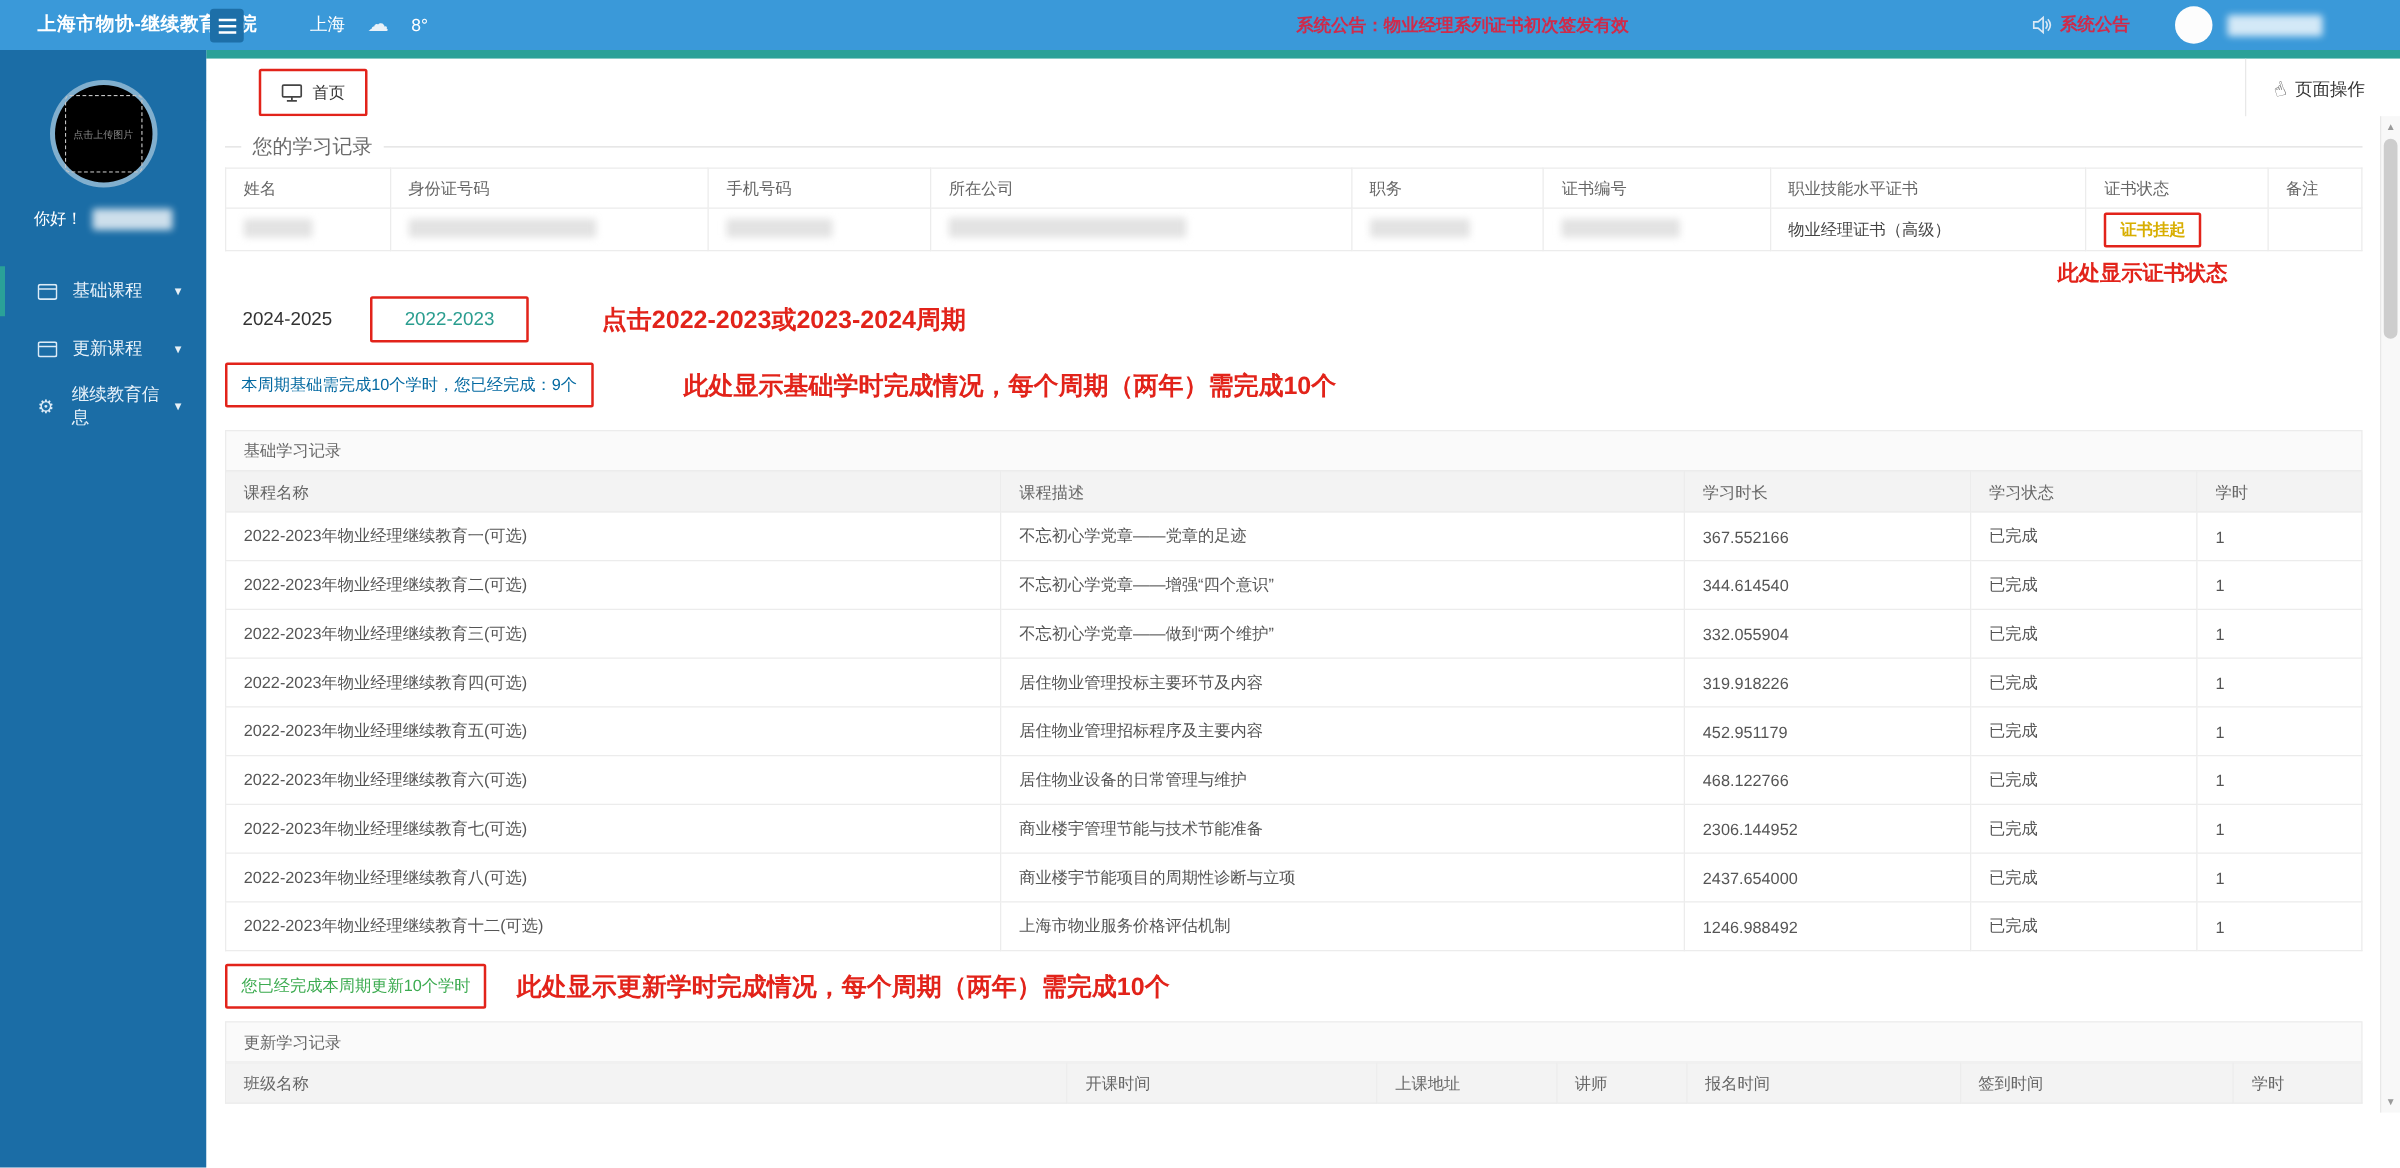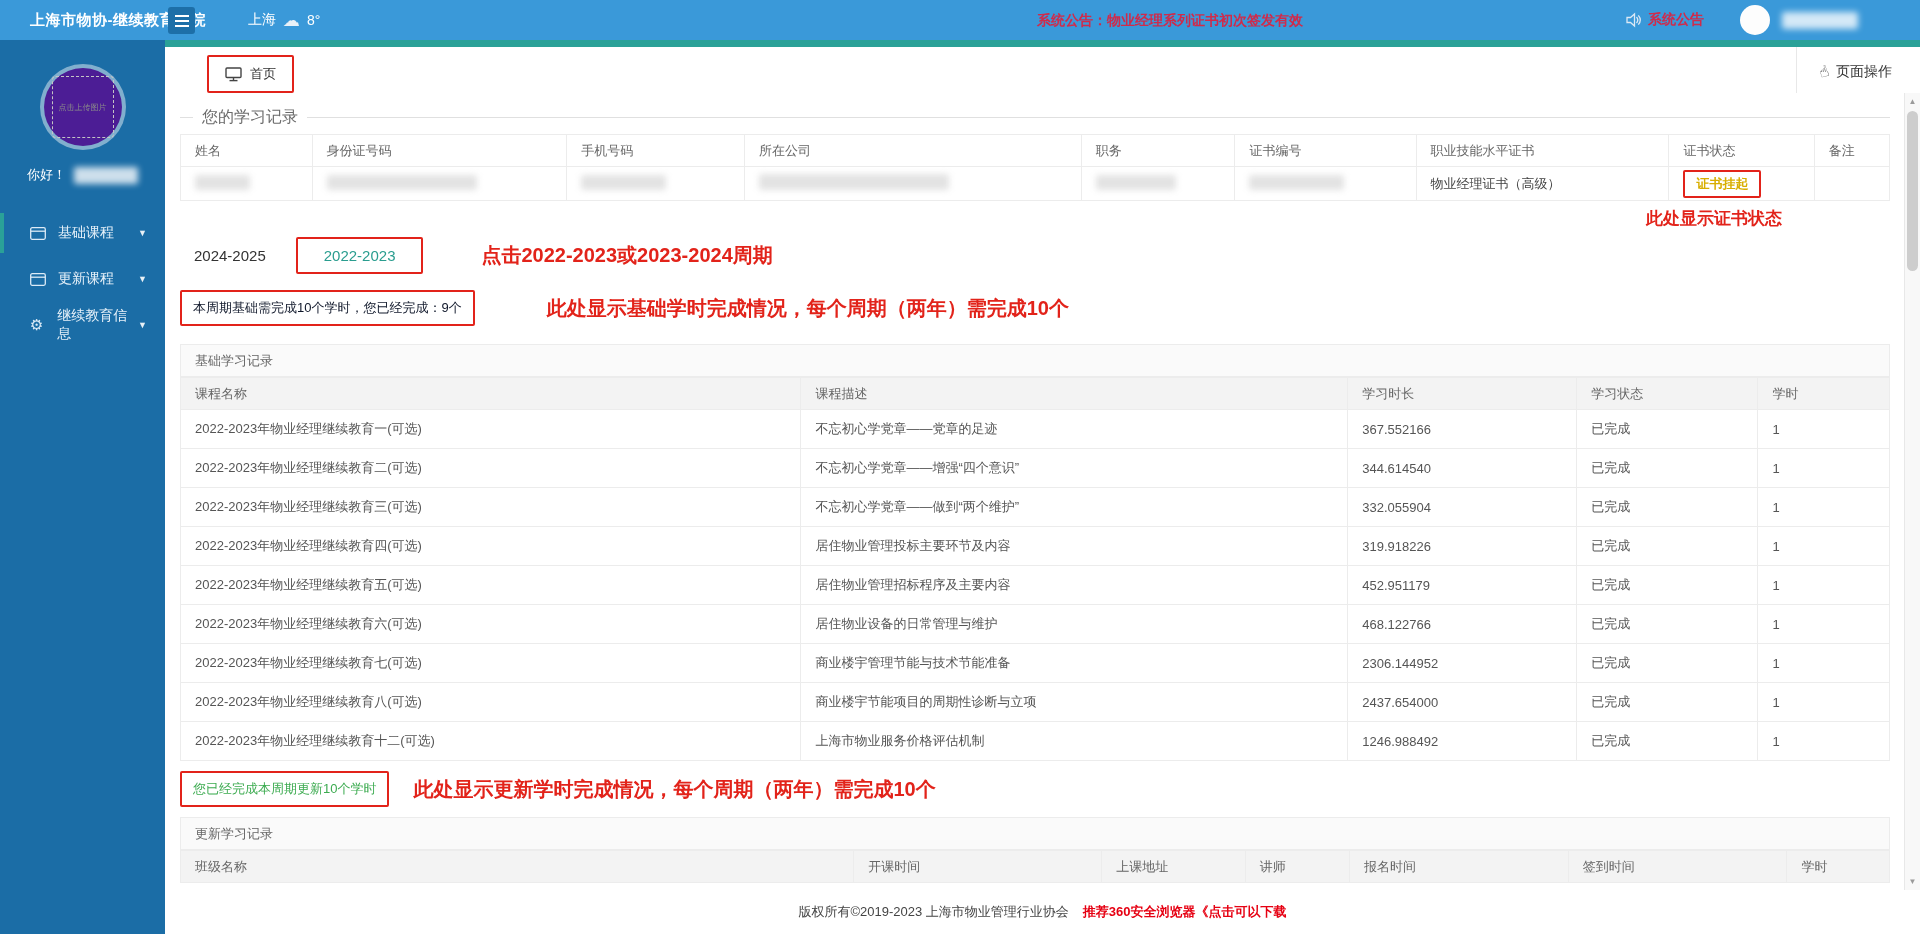--- a/index.html
+++ b/index.html
@@ -3,34 +3,34 @@
 <meta charset="utf-8">
 <style>
   * { margin:0; padding:0; box-sizing:border-box; }
   html,body { width:1920px; height:934px; overflow:hidden; font-family:"Liberation Sans","DejaVu Sans",sans-serif; background:#fff; }
 
   
   .topbar { position:absolute; left:0; top:0; width:1920px; height:40px; background:#3a99d9; z-index:30; }
   .brand { position:absolute; left:30px; top:0; line-height:40px; color:#fff; font-size:15px; font-weight:bold; letter-spacing:.5px; }
   .hamburger { position:absolute; left:168px; top:7px; width:27px; height:27px; background:#1d6fa8; border-radius:3px; display:flex; flex-direction:column; justify-content:center; align-items:center; gap:3px; cursor:pointer; }
   .hamburger i { display:block; width:14px; height:2px; background:#fff; }
-  .weather { position:absolute; left:248px; top:0; height:40px; display:flex; align-items:center; gap:7px; color:#fff; font-size:14px; }
+  .weather { position:absolute; left:248px; top:0; height:40px; display:flex; align-items:center; gap:18px; color:#fff; font-size:14px; }
   .cloud-glyph { font-size:17px; color:#e9f1f8; }
   .marquee { position:absolute; left:1037px; top:0; line-height:40px; color:#cf2b4b; font-size:14px; font-weight:bold; white-space:nowrap; }
   .topbar-right { position:absolute; right:62px; top:0; height:40px; display:flex; align-items:center; }
   .announce-link { display:flex; align-items:center; gap:6px; color:#cf2b4b; font-size:14px; font-weight:bold; cursor:pointer; }
   .top-avatar { width:30px; height:30px; border-radius:50%; background:#fdfdfd; margin-left:36px; filter:blur(.6px); }
   .blur { background:#e3e3e3; filter:blur(3px); border-radius:2px; display:inline-block; }
   .blur-light { background:rgba(255,255,255,.78); filter:blur(3px); border-radius:2px; display:inline-block; }
   .top-name { width:76px; height:17px; margin-left:12px; }
 
   
   .sidebar { position:absolute; left:0; top:40px; width:165px; height:894px; background:#1b6da6; z-index:20; }
   .side-avatar-wrap { margin:24px auto 0; width:86px; height:86px; border-radius:50%; background:rgba(255,255,255,.45); display:flex; align-items:center; justify-content:center; cursor:pointer; }
-  .side-avatar { width:78px; height:78px; border-radius:50%; background:#4c1d95; display:flex; align-items:center; justify-content:center; }
+  .side-avatar { width:78px; height:78px; border-radius:50%; background:#000000; display:flex; align-items:center; justify-content:center; }
   .side-avatar-inner { width:62px; height:62px; border:1px dashed #c4c4c4; border-radius:4px; display:flex; align-items:center; justify-content:center; }
   .upload-hint { font-size:8px; color:#8a8a8a; }
   .greeting-row { margin-top:16px; display:flex; justify-content:center; align-items:center; gap:8px; color:#fff; font-size:13px; }
   .side-name { width:64px; height:17px; }
   .side-menu { margin-top:26px; }
   .menu-item { position:relative; height:46px; display:flex; align-items:center; padding:0 18px 0 30px; color:#e8f2fa; font-size:14px; cursor:pointer; }
   .menu-item .mi-icon { width:17px; margin-right:11px; display:flex; align-items:center; color:#dcebf7; }
   .menu-item.active::before { content:""; position:absolute; left:0; top:3px; bottom:3px; width:4px; background:#2aa198; }
   .menu-caret { margin-left:auto; font-size:9px; color:rgba(255,255,255,.9); }
   .gear-glyph { font-size:15px; color:#dcebf7; }
@@ -71,21 +71,21 @@
   .cert-annotation { position:absolute; right:108px; top:calc(100% + 6px); font-size:17px; font-weight:bold; color:#e2231a; white-space:nowrap; }
 
   
   .red-note { font-size:20px; font-weight:bold; color:#e2231a; white-space:nowrap; }
   .periods-row { margin-top:36px; display:flex; align-items:center; }
   .period-tab { font-size:15px; color:#333; padding:8px 14px; cursor:pointer; }
   .period-tab.active { color:#2a9d8f; border:2px solid #e2231a; border-radius:2px; padding:8px 26px; margin-left:16px; }
   .periods-row .red-note { margin-left:58px; }
   .progress-row { margin-top:16px; display:flex; align-items:center; }
   .progress-box { border:2px solid #e2231a; border-radius:2px; padding:7px 11px; font-size:13px; white-space:nowrap; }
-  .progress-box.red-text { color:#0f172a; }
+  .progress-box.red-text { color:#0369a1; }
   .progress-box.green-text { color:#3cab50; }
   .progress-row .red-note { margin-left:72px; }
   .progress-row.update-row { margin-top:10px; }
   .progress-row.update-row .red-note { margin-left:24px; }
   .basic-panel { margin-top:18px; }
   .update-panel { margin-top:10px; }
 
   
   .footer { position:absolute; left:0; right:0; bottom:0; height:44px; background:#fff; display:flex; align-items:center; justify-content:center; gap:14px; font-size:13px; color:#444; }
   .footer .tip { color:#e60012; font-weight:bold; }
@@ -367,17 +367,13 @@
     </div>
 
   </div>
 
   <div class="vscroll">
     <div class="arr arr-up">▲</div>
     <div class="vthumb"></div>
     <div class="arr arr-dn">▼</div>
   </div>
 
-  <div class="footer">
-    <span>版权所有©2019-2023 上海市物业管理行业协会</span>
-    <span class="tip">推荐360安全浏览器《点击可以下载</span>
-  </div>
 </div>
 
 </body></html>

